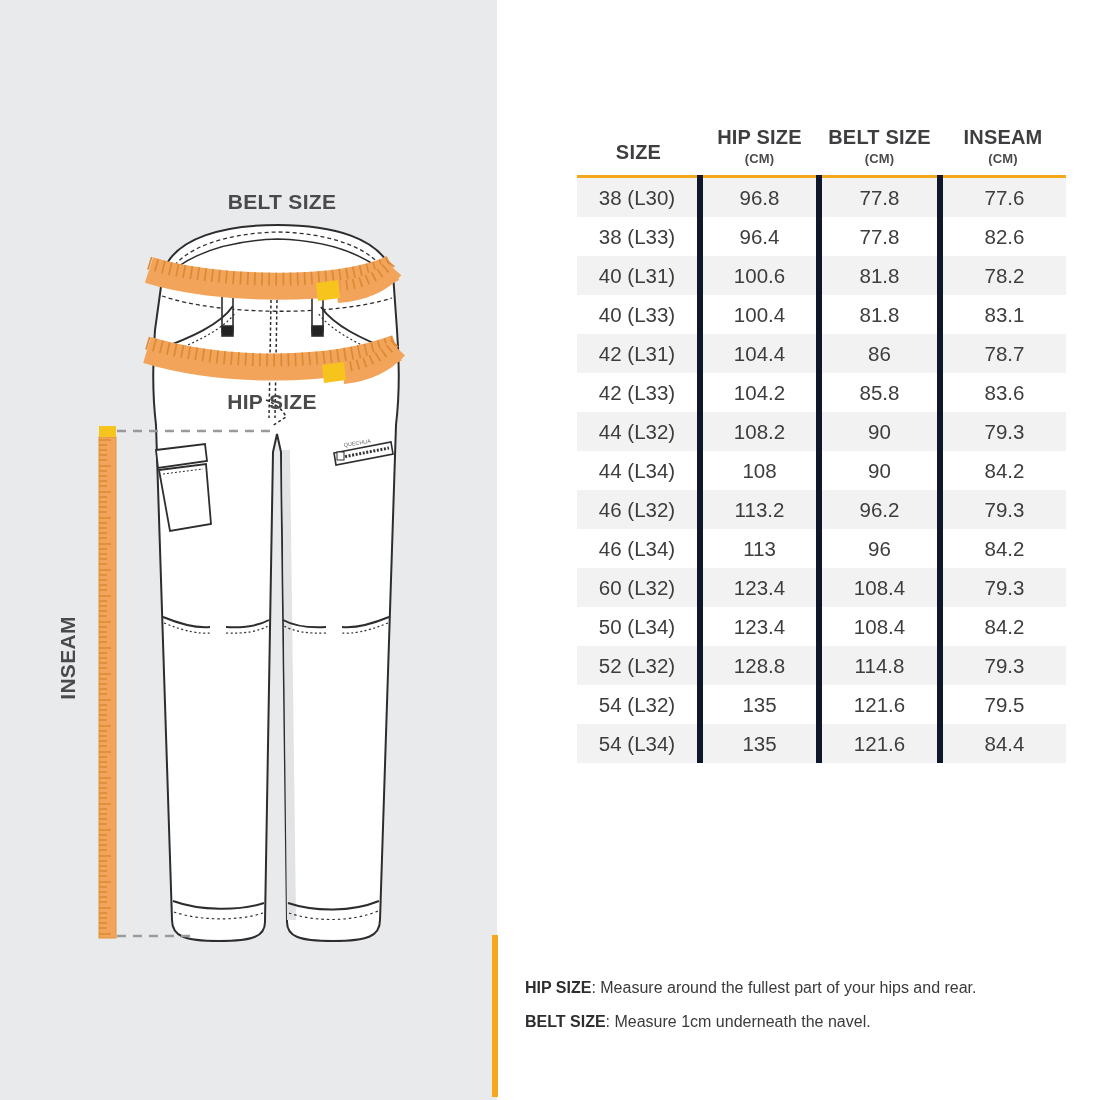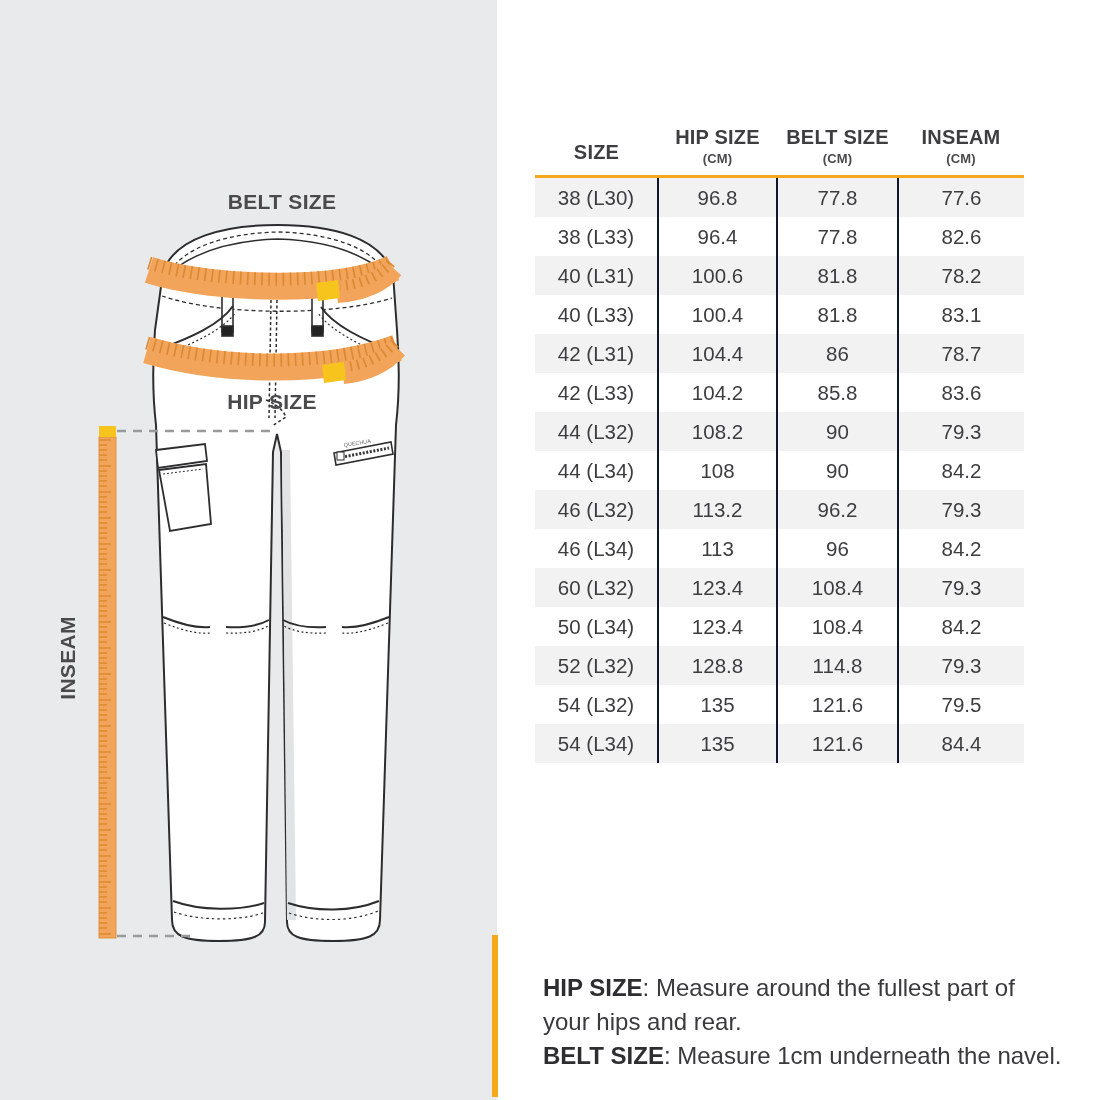--- a/index.html
+++ b/index.html
@@ -6,29 +6,29 @@
   #stage{position:relative;width:1100px;height:1100px;background:#ffffff;overflow:hidden;
          font-family:"Liberation Sans",sans-serif;color:#3d3d3f;}
   
   #left-panel{position:absolute;left:0;top:0;width:497px;height:1100px;background:#e9eaeb;}
   .diagram-label{position:absolute;font-weight:bold;font-size:21px;letter-spacing:.3px;color:#4a4a4c;text-align:center;}
   #belt-label{left:172px;top:190px;width:220px;}
   #hip-label{left:162px;top:390px;width:220px;}
   #inseam-label{left:-22px;top:645px;width:182px;height:26px;transform:rotate(-90deg);}
   #accent-bar{position:absolute;left:492px;top:935px;width:6px;height:162px;background:#f5a81c;}
   
-  #size-table{position:absolute;left:535px;top:126px;width:489px;border-collapse:collapse;table-layout:fixed;}
+  #size-table{position:absolute;left:577px;top:126px;width:489px;border-collapse:collapse;table-layout:fixed;}
   #size-table th{font-size:20px;font-weight:bold;color:#3e3e40;text-align:center;vertical-align:bottom;
                  padding:0 0 9px 0;border-bottom:3px solid #f5a81c;letter-spacing:.2px;}
   #size-table th .unit{display:block;font-size:13px;font-weight:bold;color:#4a4a4c;margin-top:2px;letter-spacing:.2px;}
   #size-table td{height:39px;text-align:center;font-size:20.5px;color:#3d3d3f;padding:0;}
   #size-table tbody tr:nth-child(odd){background:#f2f2f3;}
-  #size-table tbody td + td{border-left:2px solid #0f172a;}
+  #size-table tbody td + td{border-left:6px solid #0f172a;}
   
-  #notes{position:absolute;left:543px;top:971px;width:520px;font-size:24px;line-height:34px;color:#3a3a3c;}
+  #notes{position:absolute;left:525px;top:971px;width:520px;font-size:16px;line-height:34px;color:#3a3a3c;}
   #notes .term{font-weight:bold;color:#2e2e30;}
   svg text{font-family:"Liberation Sans",sans-serif;}
 </style>
 </head>
 <body>
 
 <div id="stage">
 
   <div id="left-panel">
     <svg width="497" height="1100" viewBox="0 0 497 1100">

